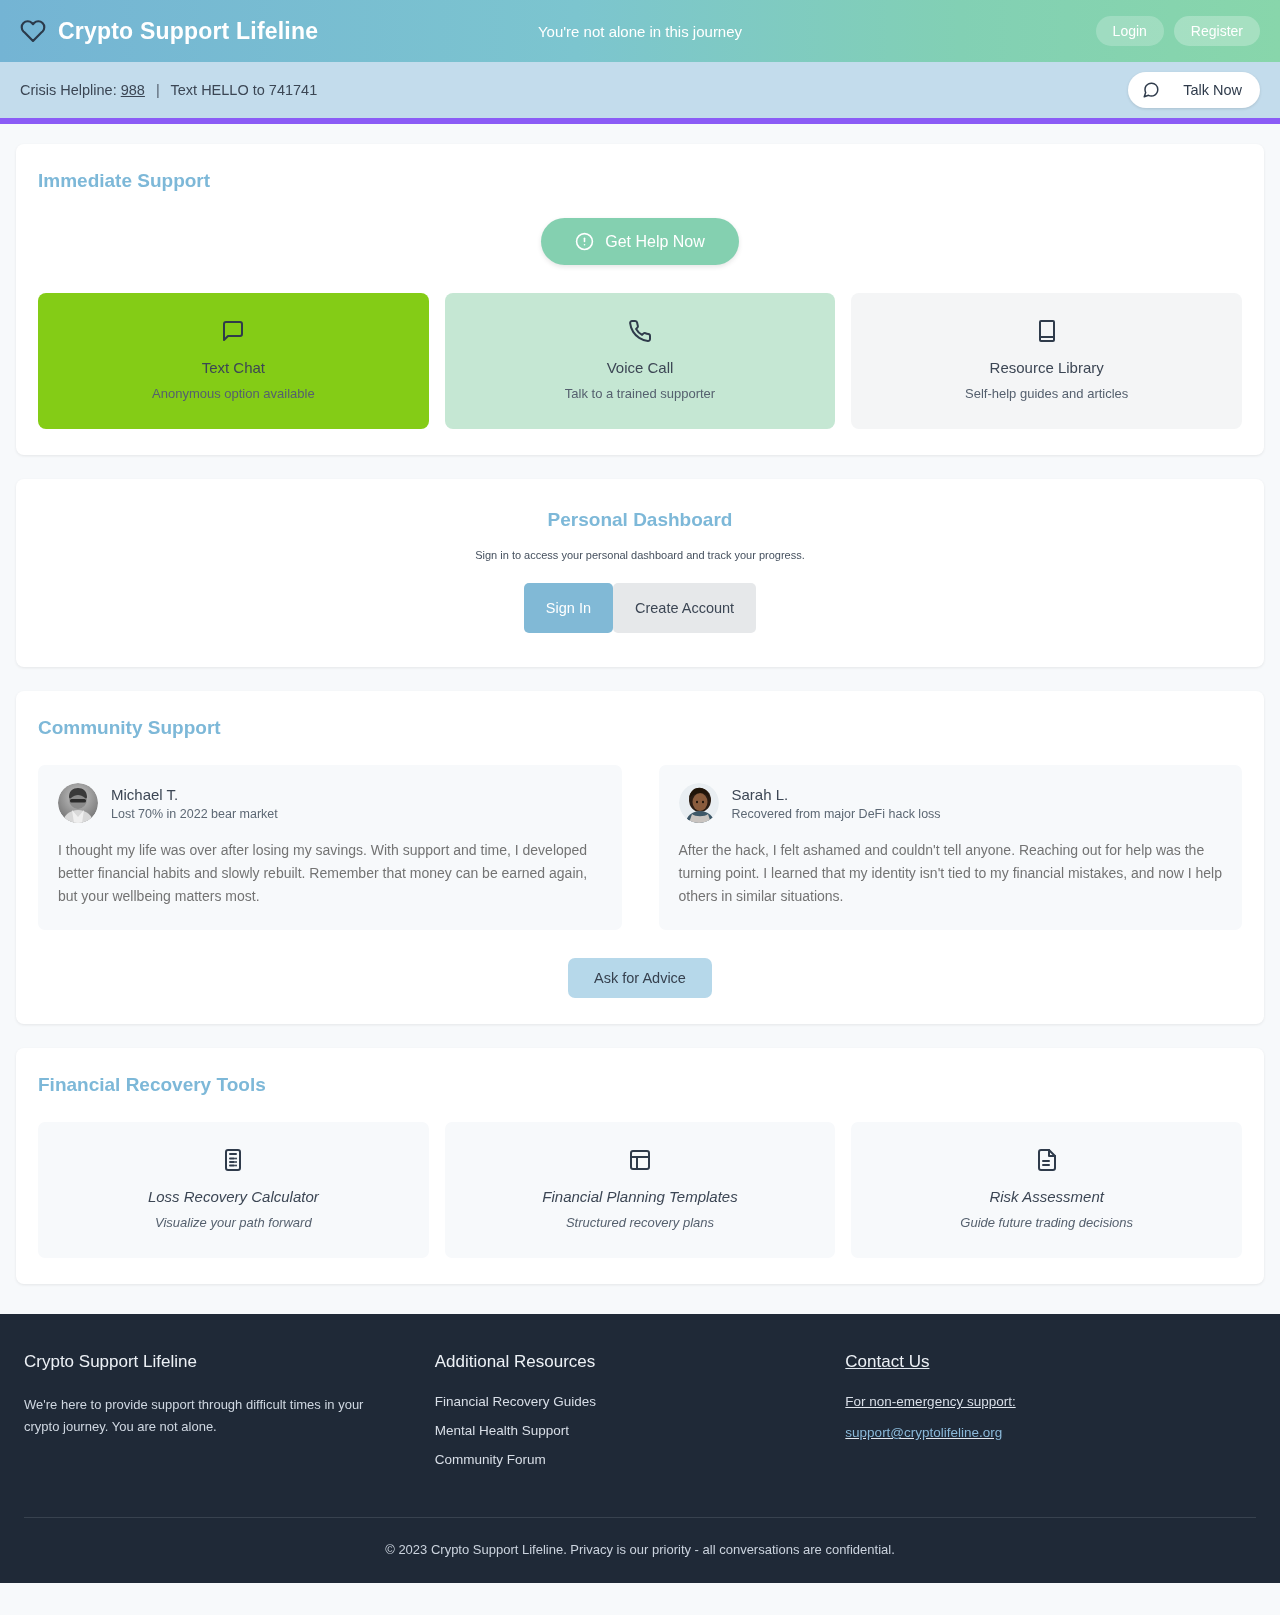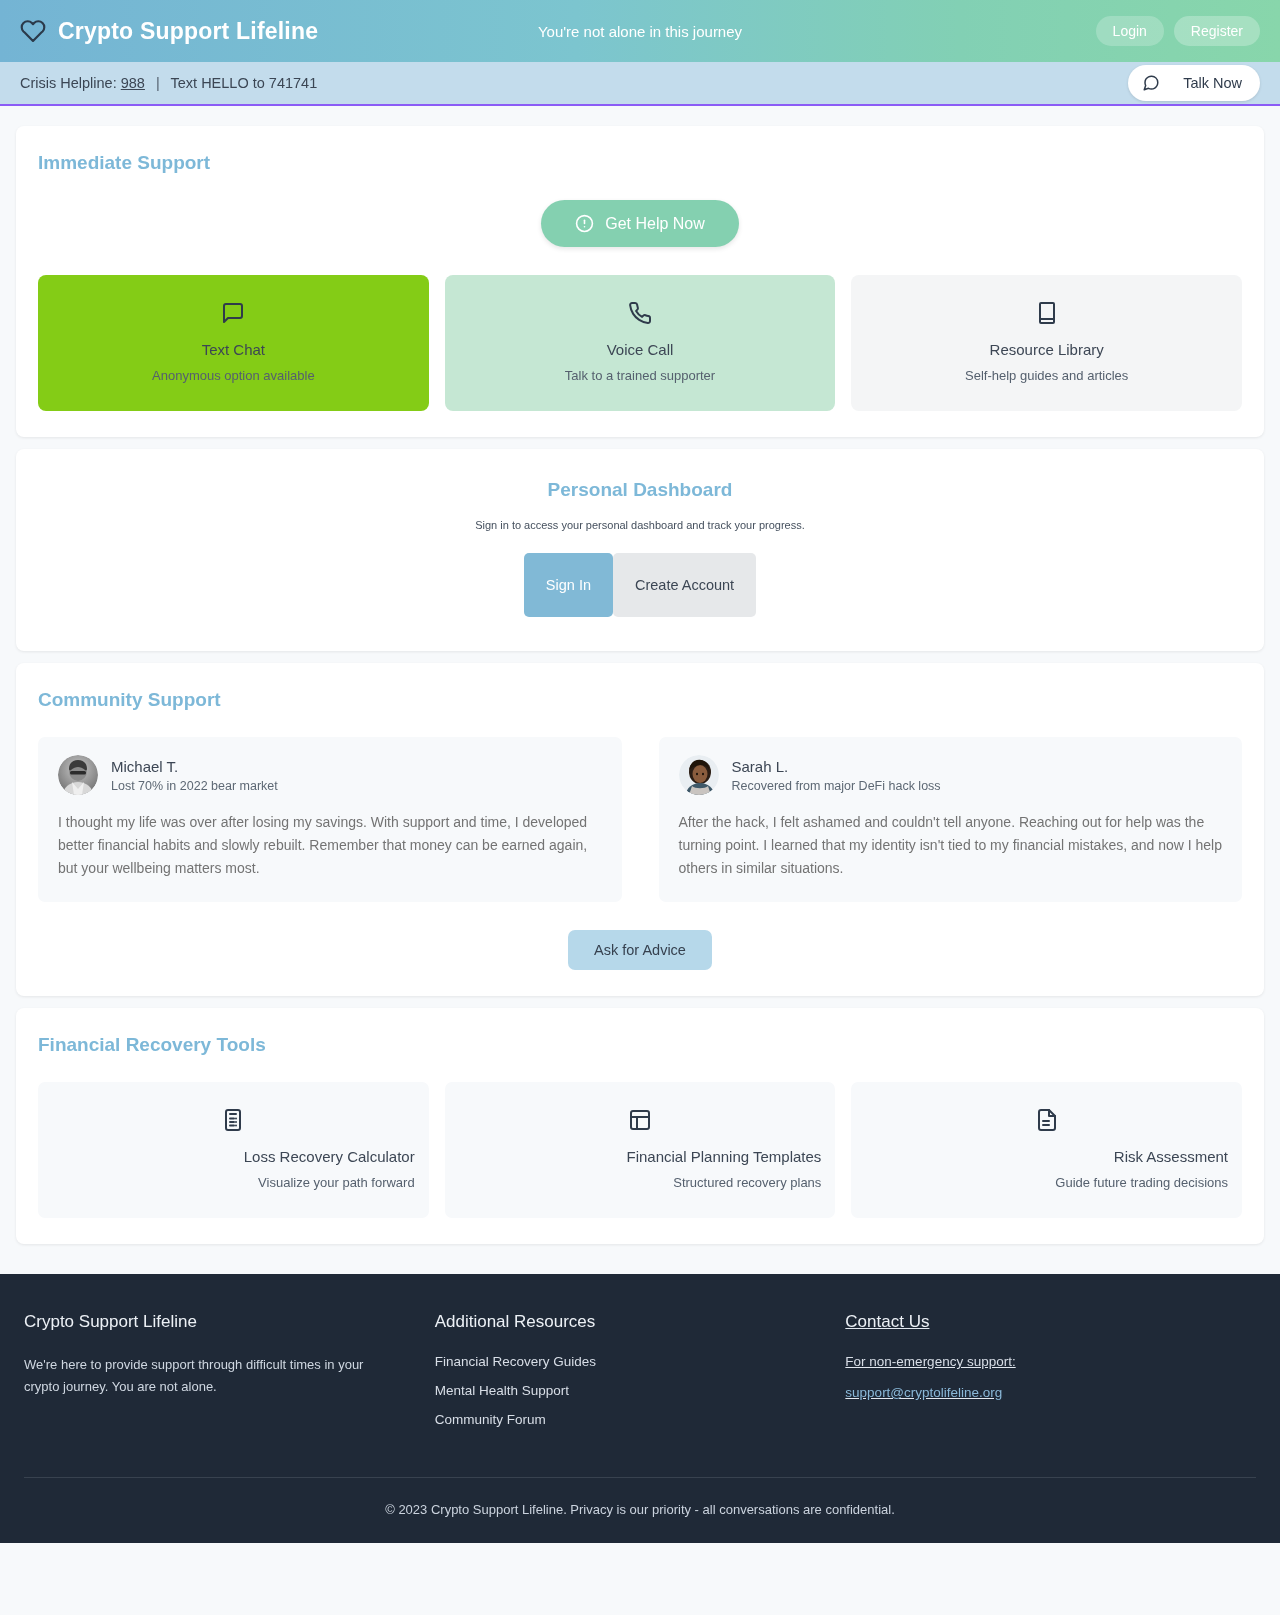--- a/index.html
+++ b/index.html
@@ -47,26 +47,26 @@
     border-radius: 16px;
     padding: 7px 17px;
     font-size: 14px;
     font-family: inherit;
     cursor: pointer;
   }
   .ghost-btn.register { background: rgba(255,255,255,0.26); }
 
   
   .crisis-bar {
-    height: 44px;
+    height: 62px;
     background: #c3dcec;
     display: flex;
     align-items: center;
     padding: 0 20px;
-    border-bottom: 2px solid #8b5cf6;
+    border-bottom: 6px solid #8b5cf6;
   }
   .crisis-text { font-size: 14.5px; color: #3b4654; }
   .crisis-text a { color: #3b4654; text-decoration: underline; }
   .crisis-sep { margin: 0 7px; color: #54606e; }
   .talk-now {
     margin-left: auto;
     background: #ffffff;
     border: none;
     border-radius: 20px;
     padding: 9px 18px 9px 14px;
@@ -80,21 +80,21 @@
     box-shadow: 0 1px 3px rgba(0,0,0,.12);
   }
   .talk-now svg { width: 18px; height: 18px; display: block; }
 
   
   .page { padding: 20px 16px 0 16px; }
   .card {
     background: #ffffff;
     border-radius: 8px;
     box-shadow: 0 1px 3px rgba(0,0,0,.08);
-    margin-bottom: 12px;
+    margin-bottom: 24px;
     padding: 26px 22px;
   }
   .section-title {
     font-size: 19px;
     font-weight: bold;
     color: #7db8d8;
     margin-bottom: 26px;
   }
   .section-title.center { text-align: center; margin-bottom: 18px; }
 
@@ -135,21 +135,21 @@
   
   .dash { text-align: center; padding: 30px 22px 34px 22px; }
   .dash-desc { font-size: 11px; color: #45505e; margin-bottom: 22px; }
   .dash-btns { display: flex; justify-content: center; }
   .btn-primary {
     background: #81b9d6; color: #ffffff; border: none; border-radius: 5px;
     padding: 11px 22px; font-size: 14.5px; font-family: inherit; cursor: pointer;
   }
   .btn-secondary {
     background: #e6e8ea; color: #3c4654; border: none; border-radius: 5px;
-    padding: 24px 22px; font-size: 14.5px; font-family: inherit; cursor: pointer;
+    padding: 17px 22px; font-size: 14.5px; font-family: inherit; cursor: pointer;
   }
 
   
   .testimonials { display: flex; gap: 37px; }
   .testimonial {
     flex: 1;
     background: #f7f9fb;
     border-radius: 7px;
     padding: 18px 20px 22px 20px;
   }
@@ -167,22 +167,23 @@
     background: #b6d8ea; color: #36414f; border: none; border-radius: 7px;
     padding: 12px 26px; font-size: 14.5px; font-family: inherit; cursor: pointer;
   }
 
   
   .tool {
     flex: 1;
     background: #f7f9fb;
     border-radius: 7px;
     padding: 26px 14px 28px 14px;
-    text-align: right;
+    text-align: center;
     cursor: pointer;
+    font-style: italic;
   }
 
   
   .site-footer {
     background: #1f2937;
     color: #e2e8f0;
     padding: 38px 24px 0 24px;
     margin-top: 30px;
   }
   .footer-cols { display: flex; }

